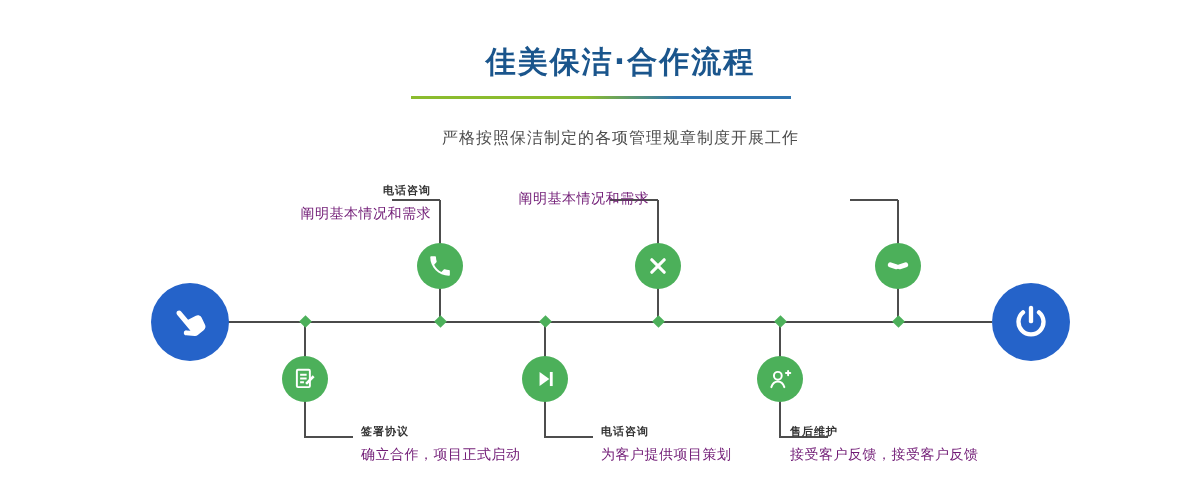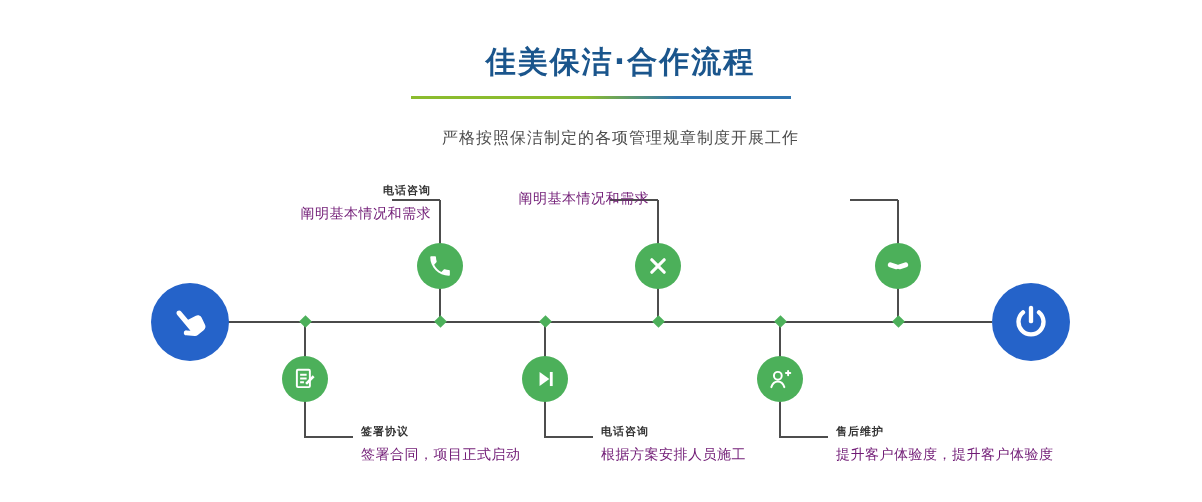--- a/index.html
+++ b/index.html
@@ -121,47 +121,47 @@
     <span class="icon">
       <svg viewBox="0 0 24 24" width="26" height="26" fill="none" stroke="#fff" stroke-width="1.8">
           <rect x="4.5" y="3.5" width="12" height="16" rx="1"></rect>
           <path d="M7.5 8h6M7.5 11.5h6M7.5 15h3.5"></path>
           <path d="M13 16.5L20 9.5" stroke-width="2.4"></path>
         </svg>
     </span>
   </div>
   <div class="step-label bottom" style="left:361px;top:424px;">
     <div class="step-title">签署协议</div>
-    <div class="step-desc">签署合同，项目正式启动</div>
+    <div class="step-desc">确立合作，项目正式启动</div>
   </div>
 
   <div class="vline" style="left:544px;top:322px;height:116px;"></div>
   <div class="hline" style="left:545px;top:436px;width:48px;"></div>
   <div class="circle-green" style="left:522px;top:356px;">
     <span class="icon">
       <svg viewBox="0 0 24 24" width="26" height="26">
           <path fill="#fff" d="M7 5.5v13l9-6.5z"></path>
           <rect x="16.5" y="5.5" width="2.6" height="13" fill="#fff"></rect>
         </svg>
     </span>
   </div>
   <div class="step-label bottom" style="left:601px;top:424px;">
     <div class="step-title">电话咨询</div>
-    <div class="step-desc">根据方案安排人员施工</div>
+    <div class="step-desc">为客户提供项目策划</div>
   </div>
 
   <div class="vline" style="left:779px;top:322px;height:116px;"></div>
   <div class="hline" style="left:780px;top:436px;width:48px;"></div>
   <div class="circle-green" style="left:757px;top:356px;">
     <span class="icon">
       <svg viewBox="0 0 24 24" width="26" height="26" fill="none" stroke="#fff" stroke-width="1.8" stroke-linecap="round">
           <circle cx="10" cy="9" r="3.6"></circle>
           <path d="M4 19.5c1.2-3.6 3.6-5.2 6-5.2s4.8 1.6 6 5.2"></path>
           <path d="M17.5 6.5h4M19.5 4.5v4"></path>
         </svg>
     </span>
   </div>
-  <div class="step-label bottom" style="left:836px;top:424px;">
+  <div class="step-label bottom" style="left:790px;top:424px;">
     <div class="step-title">售后维护</div>
-    <div class="step-desc">提升客户体验度，提升客户体验度</div>
+    <div class="step-desc">接受客户反馈，接受客户反馈</div>
   </div>
 
 </div>
 
 </body></html>

